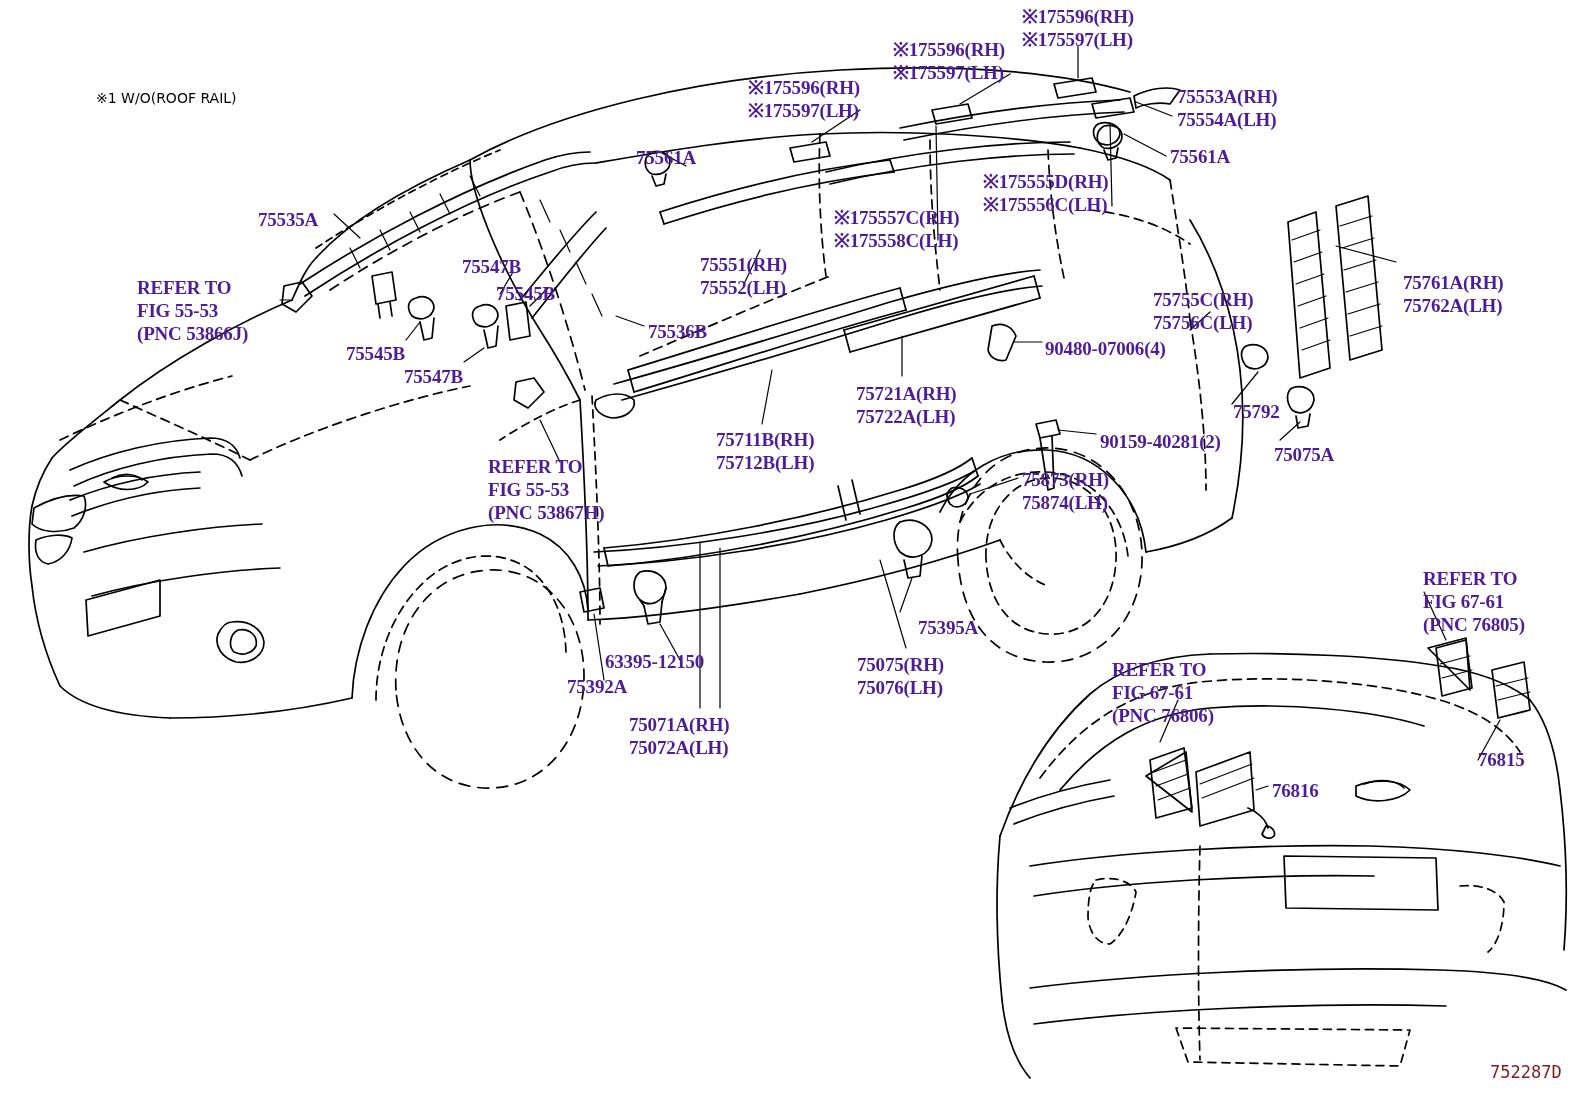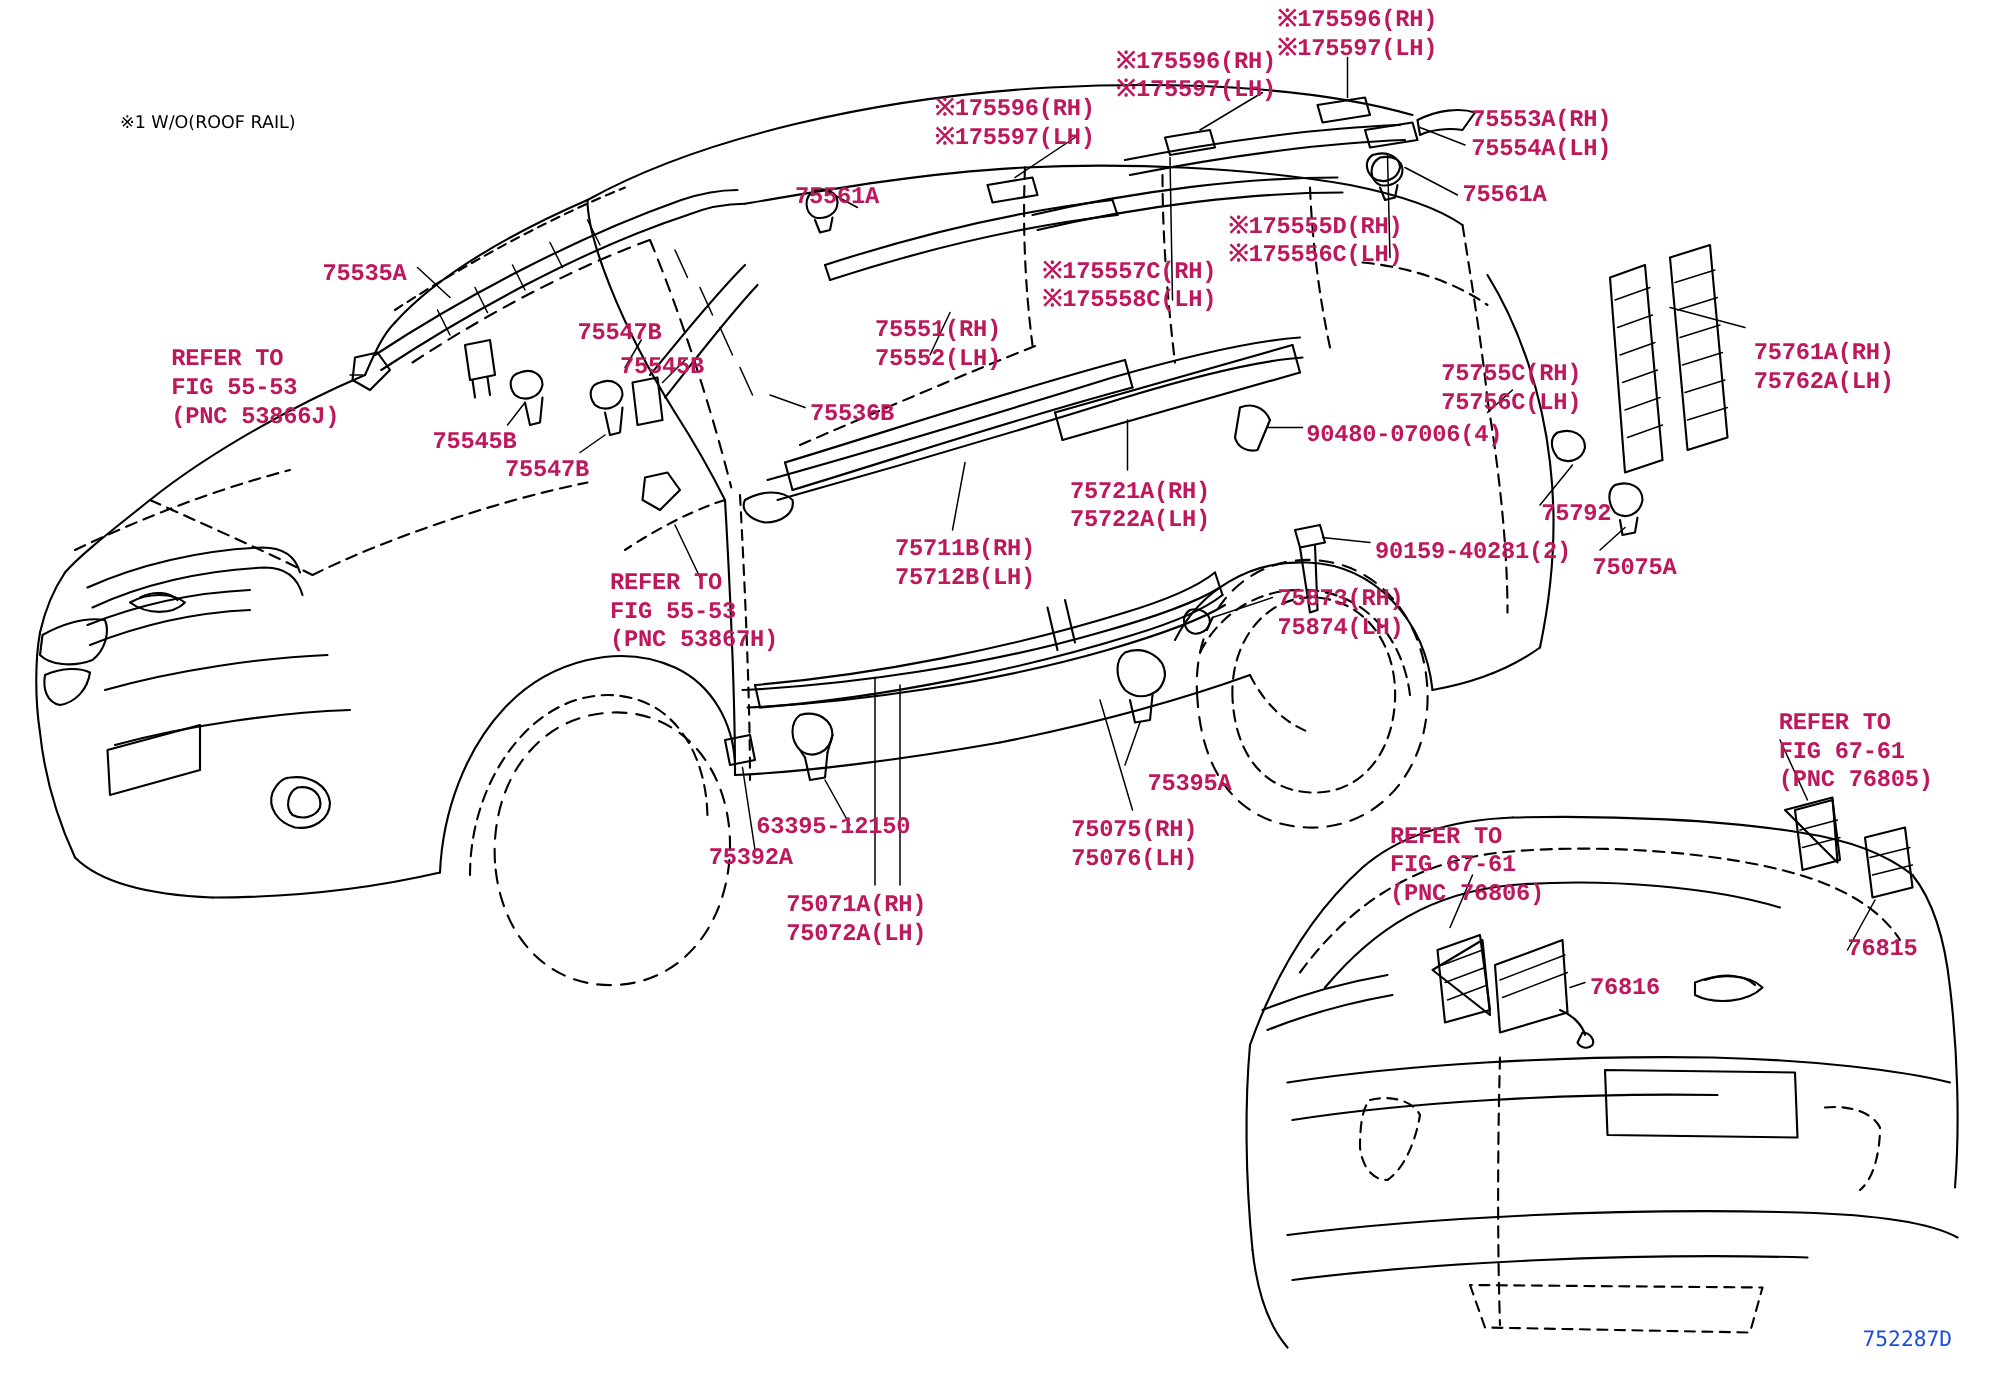--- a/index.html
+++ b/index.html
@@ -16,40 +16,40 @@
     font-family: "DejaVu Sans Mono", monospace;
   }
   #art {
     position: absolute;
     left: 0; top: 0;
     width: 1592px;
     height: 1099px;
   }
   .lbl {
     position: absolute;
-    font-family: Liberation Mono, monospace;
+    font-family: Liberation Serif, serif;
     font-size: 19px;
     font-weight: bold;
-    color: #be185d;
+    color: #4c1d95;
     white-space: pre;
     line-height: 23px;
     letter-spacing: -0.2px;
   }
   .note {
     position: absolute;
     font-family: "DejaVu Sans", sans-serif;
     font-size: 14px;
     color: #000000;
     white-space: pre;
   }
   .figcode {
     position: absolute;
     font-family: "DejaVu Sans Mono", monospace;
     font-size: 17px;
-    color: #1d4ed8;
+    color: #7f1d1d;
     white-space: pre;
   }
 </style>
 </head>
 <body>
 
 <div id="page">
 
   <svg id="art" viewBox="0 0 1592 1099">
     <g fill="none" stroke="#000" stroke-width="1.7" stroke-linecap="round" stroke-linejoin="round">

